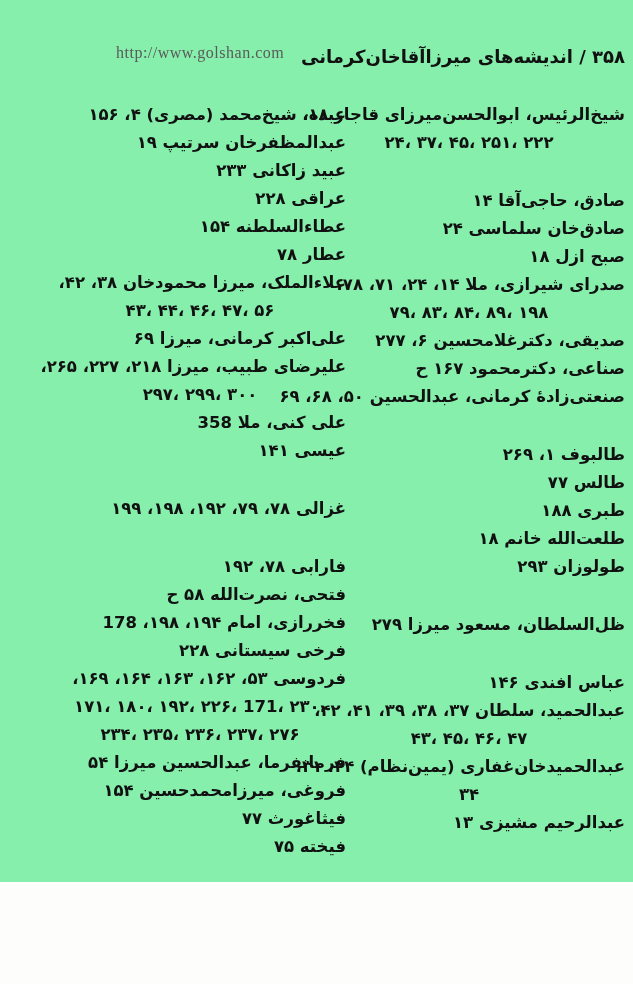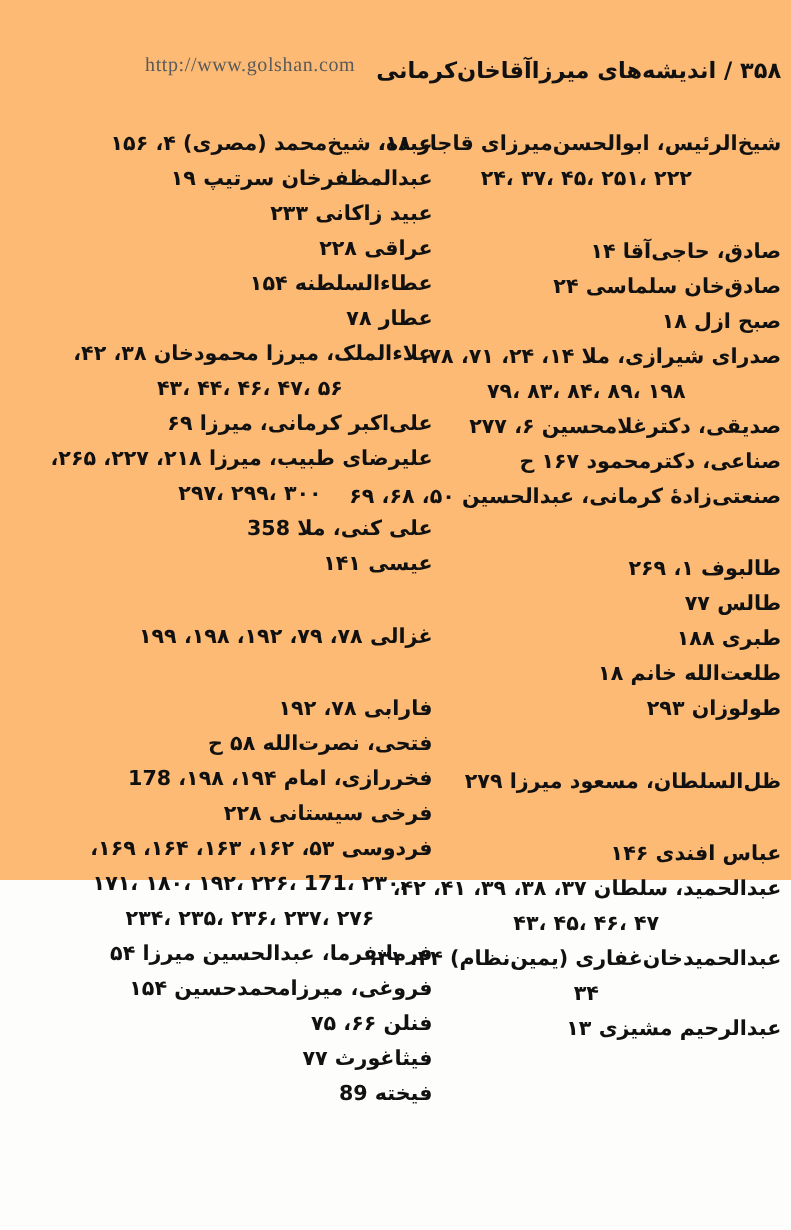--- a/index.html
+++ b/index.html
@@ -2,21 +2,21 @@
 <html lang="fa"><head>
 <meta charset="utf-8">
 <style>
   html,body{margin:0;padding:0;}
   body{
     width:633px;height:984px;
     background:#fdfdfc;
     font-family:"DejaVu Sans","Liberation Sans",sans-serif;
     overflow:hidden;
   }
-  .page{position:relative;width:633px;height:704px;background:#fdba74;}
+  .page{position:relative;width:633px;height:882px;background:#86efac;}
   .header-url{
     position:absolute;left:116px;top:44px;
     font-family:"Liberation Serif","DejaVu Serif",serif;
     font-size:16px;color:#5a5a5a;letter-spacing:0.5px;
     font-weight:400;
   }
   .header-title{
     position:absolute;right:8px;top:46px;
     direction:rtl;text-align:right;
     font-size:18px;font-weight:bold;color:#111;
@@ -91,17 +91,16 @@
       <div class="gap"></div>
       <div class="line">فارابی ۷۸، ۱۹۲</div>
       <div class="line">فتحی، نصرت‌الله ۵۸ ح</div>
       <div class="line">فخررازی، امام ۱۹۴، ۱۹۸، 178</div>
       <div class="line">فرخی سیستانی ۲۲۸</div>
       <div class="line">فردوسی ۵۳، ۱۶۲، ۱۶۳، ۱۶۴، ۱۶۹،</div>
       <div class="line cont">۱۷۱، ۱۸۰، ۱۹۲، ۲۲۶، 171، ۲۳۰،</div>
       <div class="line cont">۲۳۴، ۲۳۵، ۲۳۶، ۲۳۷، ۲۷۶</div>
       <div class="line">فرمانفرما، عبدالحسین میرزا ۵۴</div>
       <div class="line">فروغی، میرزامحمدحسین ۱۵۴</div>
-      <div class="line">فنلن ۶۶، ۷۵</div>
       <div class="line">فیثاغورث ۷۷</div>
-      <div class="line">فیخته 89</div>
+      <div class="line">فیخته ۷۵</div>
     </div>
 </div>
 
 </body></html>

